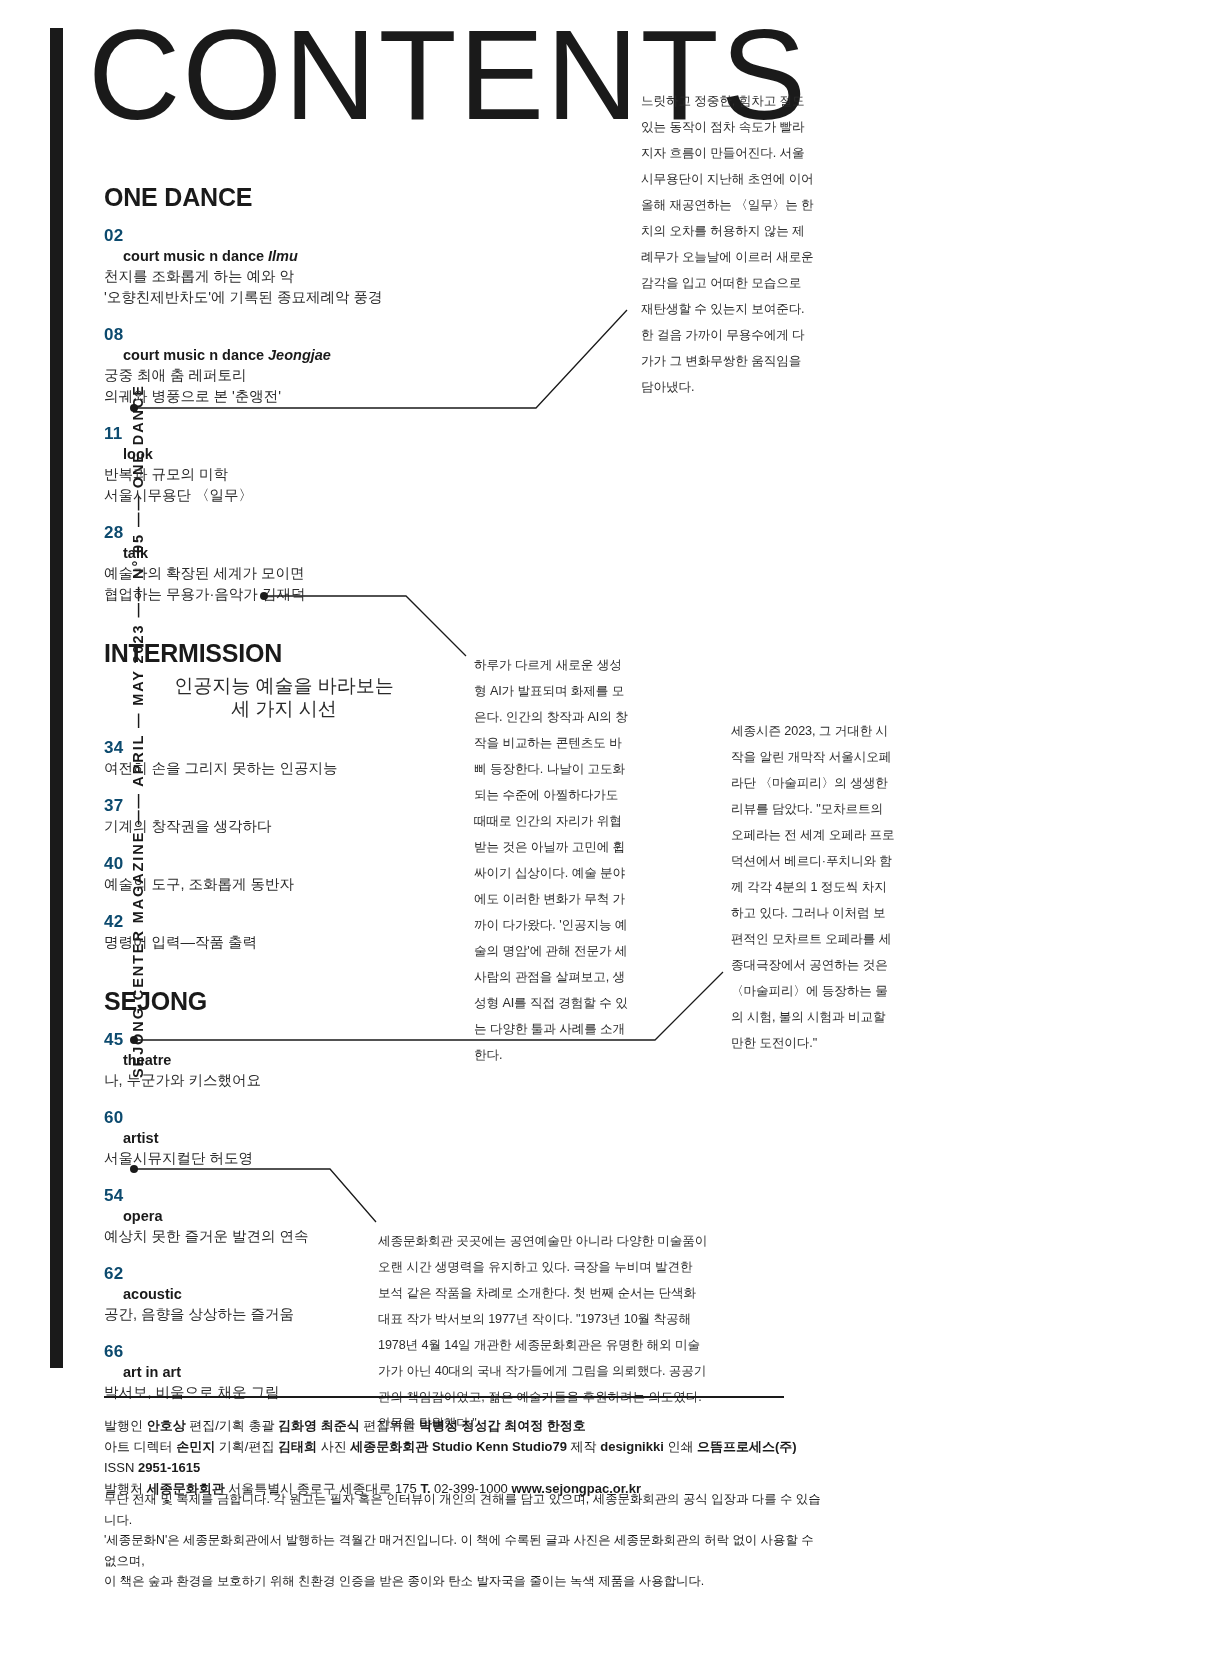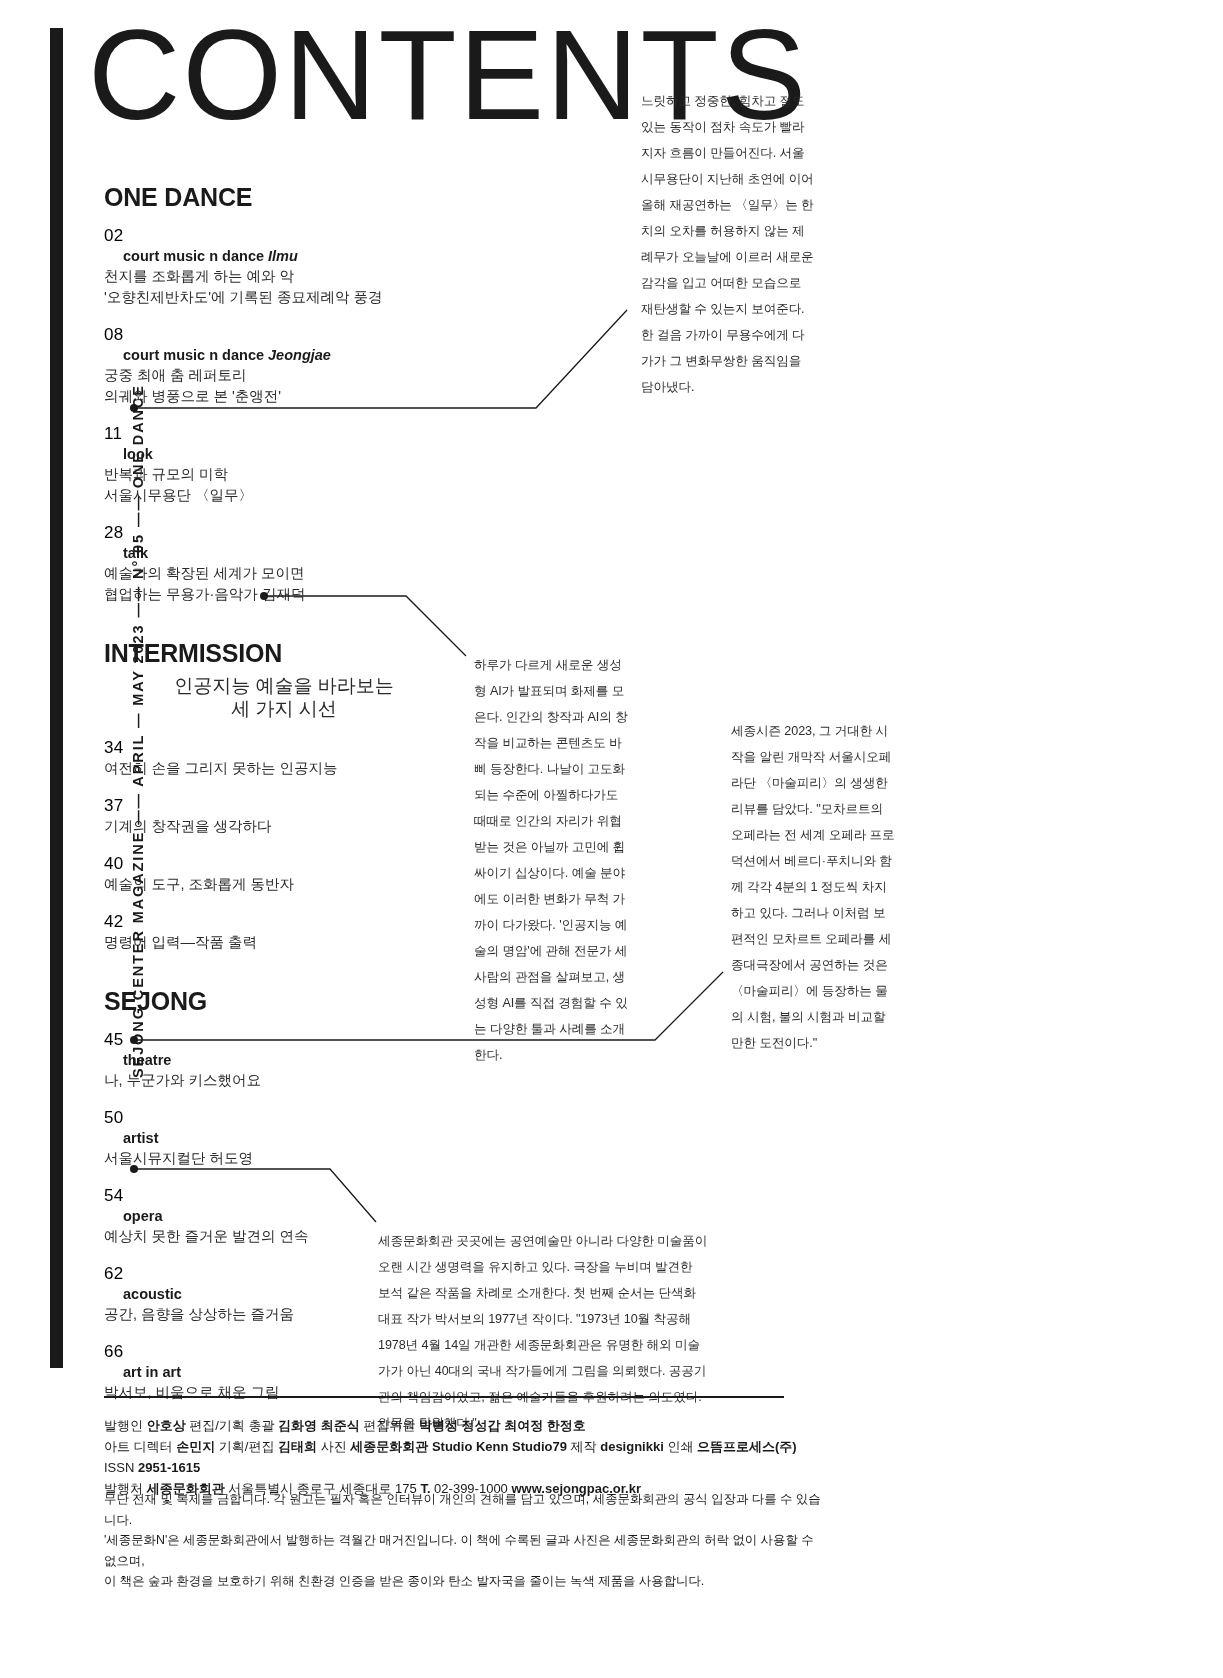--- a/index.html
+++ b/index.html
@@ -76,23 +76,23 @@
     font-weight: bold;
     letter-spacing: -0.2px;
     color: #1a1a1a;
     margin: 0 0 14px 0;
     line-height: 28px;
   }
   .sect-head.spaced { margin-top: 34px; }
   .entry { margin-bottom: 16px; position: relative; }
   .entry-num {
     font-size: 17px;
-    font-weight: normal;
-    line-height: 21px;
-    color: #000000;
+    font-weight: bold;
+    line-height: 21px;
+    color: #0c4a6e;
     letter-spacing: 0.2px;
   }
   .entry-kicker {
     font-size: 14.5px;
     font-weight: bold;
     line-height: 20px;
     color: #1a1a1a;
     letter-spacing: 0;
     margin-left: 19px;
   }
@@ -221,21 +221,21 @@
         <div class="entry-num">42</div>
         <div class="entry-line">명령어 입력—작품 출력</div>
       </div>
       <div class="sect-head spaced">SEJONG</div>
       <div class="entry">
         <div class="entry-num">45</div>
         <div class="entry-kicker"><span>theatre</span></div>
         <div class="entry-line">나, 누군가와 키스했어요</div>
       </div>
       <div class="entry">
-        <div class="entry-num">50</div>
+        <div class="entry-num">60</div>
         <div class="entry-kicker"><span>artist</span></div>
         <div class="entry-line">서울시뮤지컬단 허도영</div>
       </div>
       <div class="entry">
         <div class="entry-num">54</div>
         <div class="entry-kicker"><span>opera</span></div>
         <div class="entry-line">예상치 못한 즐거운 발견의 연속</div>
       </div>
       <div class="entry">
         <div class="entry-num">62</div>

